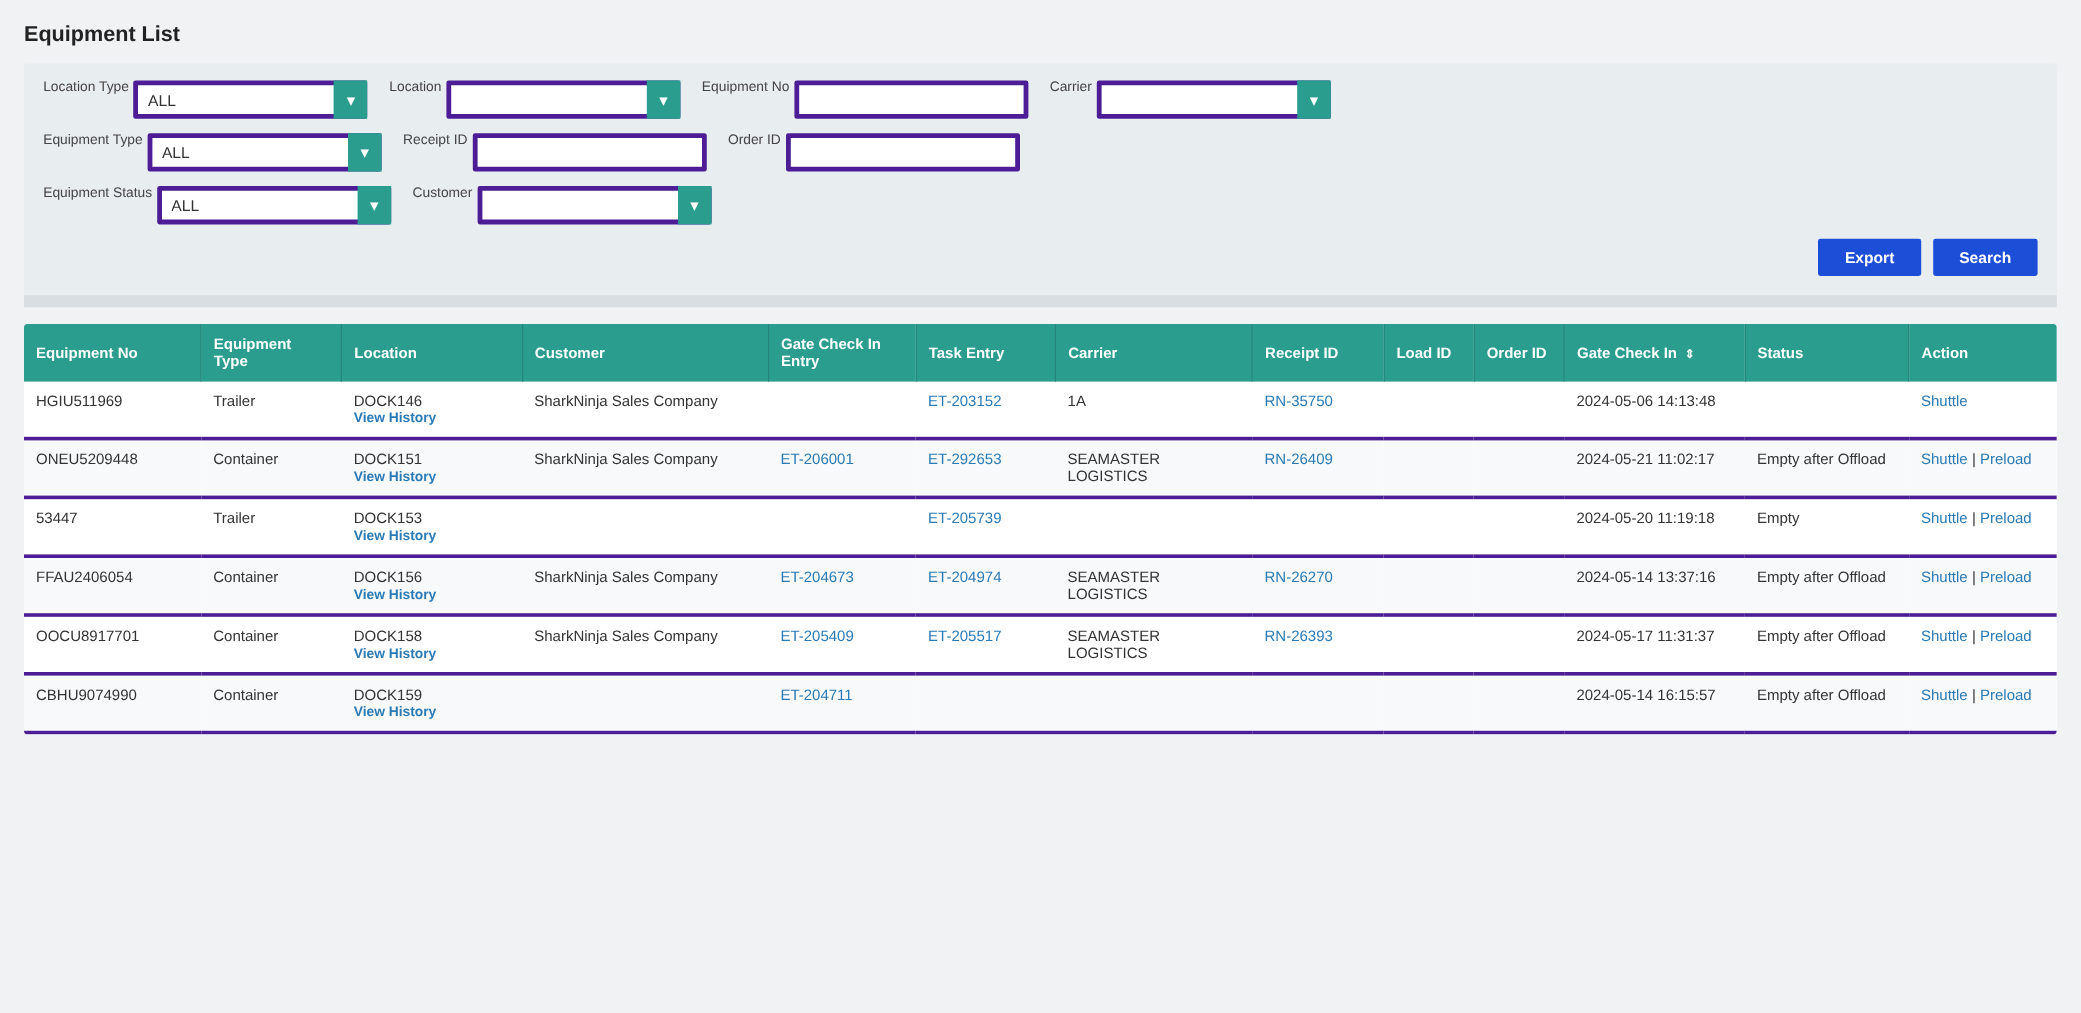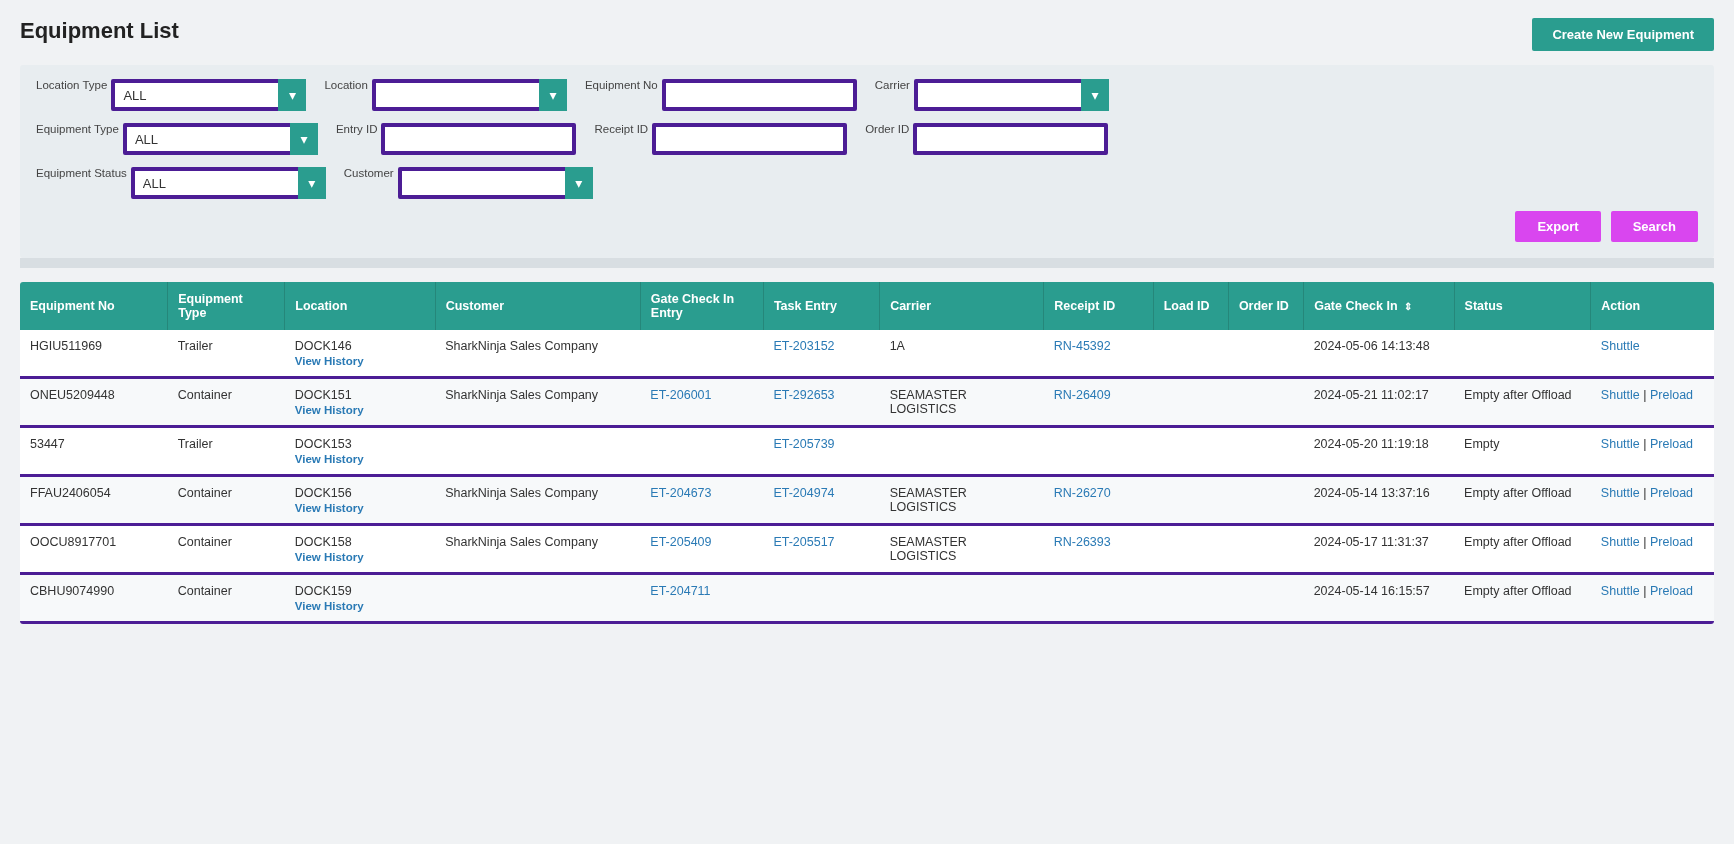--- a/index.html
+++ b/index.html
@@ -8,21 +8,21 @@
     .page-container { padding: 18px 20px; }
 
     .header-row {
       display: flex;
       justify-content: space-between;
       align-items: flex-start;
       margin-bottom: 14px;
     }
 
     .page-title {
-      font-size: 22px;
+      font-size: 18px;
       font-weight: bold;
       color: #222;
     }
 
     .btn-create {
       background: #2a9d8f;
       color: #fff;
       border: none;
       padding: 9px 20px;
       font-size: 13px;
@@ -99,21 +99,21 @@
 
     .filter-actions {
       display: flex;
       justify-content: flex-end;
       gap: 10px;
       margin-top: 4px;
       padding-bottom: 6px;
     }
 
     .btn-export, .btn-search {
-      background: #d946ef;
+      background: #1d4ed8;
       color: #fff;
       border: none;
       padding: 8px 22px;
       font-size: 13px;
       font-weight: bold;
       cursor: pointer;
       border-radius: 2px;
     }
 
     .table-section {
@@ -215,21 +215,20 @@
       background: #d8dee2;
     }
   </style>
 </head>
 <body>
 
 <div class="page-container">
 
   <div class="header-row">
     <h1 class="page-title">Equipment List</h1>
-    <button class="btn-create">Create New Equipment</button>
   </div>
 
   <div class="filter-panel">
 
     <div class="filter-row">
       <div class="filter-group">
         <label>Location Type</label>
         <div class="select-wrapper">
           <select class="w-location-type">
             <option>ALL</option>
@@ -265,24 +264,20 @@
       <div class="filter-group">
         <label>Equipment Type</label>
         <div class="select-wrapper">
           <select class="w-equipment-type">
             <option>ALL</option>
             <option>Trailer</option>
             <option>Container</option>
             <option>Chassis</option>
           </select>
         </div>
-      </div>
-      <div class="filter-group">
-        <label>Entry ID</label>
-        <input type="text" class="w-entry-id" value="" style="">
       </div>
       <div class="filter-group">
         <label>Receipt ID</label>
         <input type="text" class="w-receipt-id" value="" style="">
       </div>
       <div class="filter-group">
         <label>Order ID</label>
         <input type="text" class="w-order-id" value="" style="">
       </div>
     </div>
@@ -338,21 +333,21 @@
       </thead>
       <tbody id="table-body">
       <tr>
             <td><span>HGIU511969</span></td>
             <td><span>Trailer</span></td>
             <td><span>DOCK146</span><a class="view-history link-blue" href="#">View History</a></td>
             <td><span>SharkNinja Sales Company</span></td>
             <td></td>
             <td><a class="link-blue" href="#">ET-203152</a></td>
             <td><span>1A</span></td>
-            <td><a class="link-blue" href="#">RN-45392</a></td>
+            <td><a class="link-blue" href="#">RN-35750</a></td>
             <td><span></span></td>
             <td><span></span></td>
             <td><span>2024-05-06 14:13:48</span></td>
             <td><span></span></td>
             <td><a class="link-blue" href="#">Shuttle</a></td>
           </tr>
           <tr>
             <td><span>ONEU5209448</span></td>
             <td><span>Container</span></td>
             <td><span>DOCK151</span><a class="view-history link-blue" href="#">View History</a></td>

